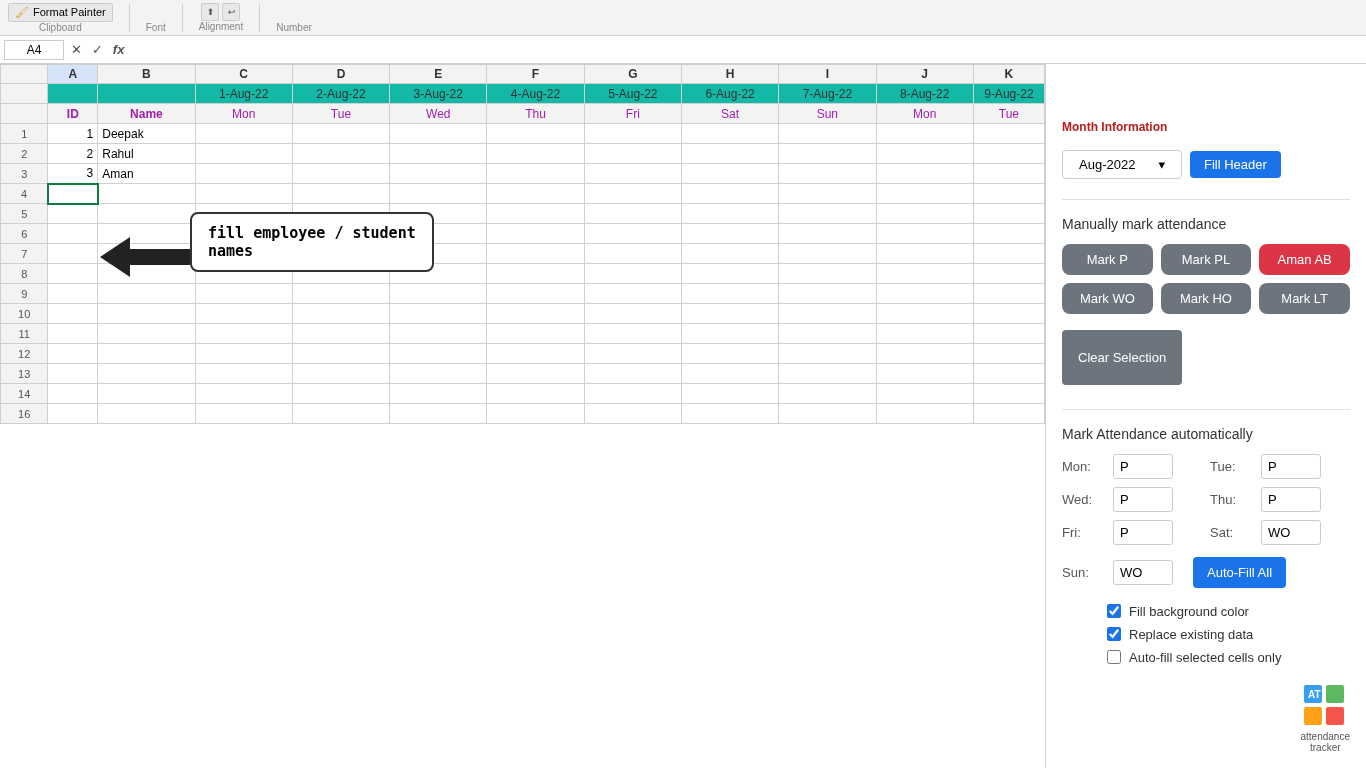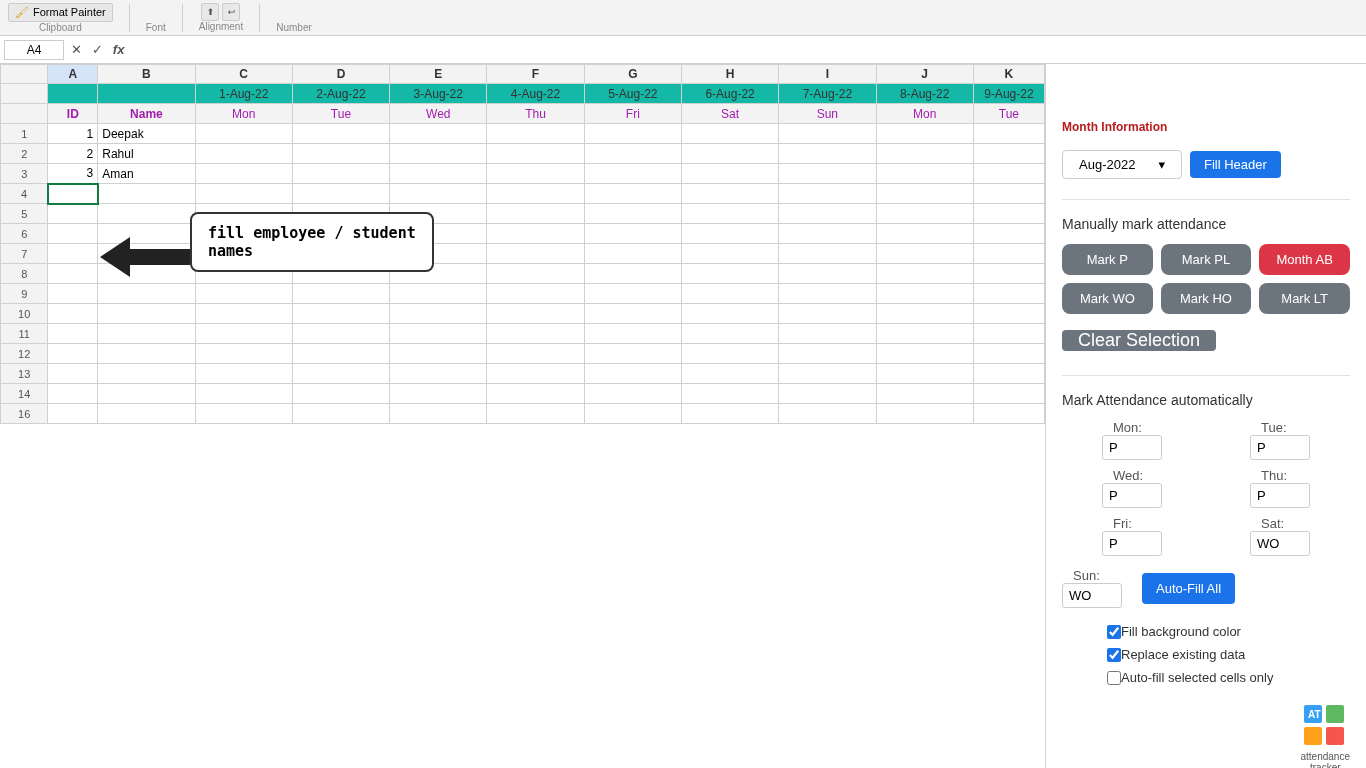--- a/index.html
+++ b/index.html
@@ -261,43 +261,42 @@
     .mark-btn-red {
       background: #dc3545;
       color: #fff;
     }
 
     .clear-selection-btn {
       background: #6c757d;
       color: #fff;
       border: none;
       border-radius: 4px;
-      padding: 0 16px;
-      font-size: 18px;
+      padding: 20px 16px;
+      font-size: 13px;
       font-weight: 500;
       cursor: pointer;
       margin-bottom: 24px;
     }
 
     .auto-mark-section {
       margin-bottom: 16px;
     }
 
     .day-grid {
       display: grid;
       grid-template-columns: 1fr 1fr;
       gap: 8px;
       margin-bottom: 12px;
     }
 
     .day-row {
       display: flex;
       align-items: center;
-      gap: 0;
-      flex-direction: column;
+      gap: 13px;
     }
 
     .day-label {
       font-size: 13px;
       color: #555;
       width: 38px;
     }
 
     .day-input {
       border: 1px solid #ccc;
@@ -321,21 +320,22 @@
 
     .sun-autofill-row {
       display: flex;
       align-items: center;
       gap: 8px;
       margin-bottom: 12px;
     }
 
     .checkbox-row {
       display: flex;
-      align-items: flex-end;
+      align-items: flex-start;
+      gap: 8px;
       margin-bottom: 8px;
       padding-left: 45px;
     }
     .checkbox-row input[type="checkbox"] {
       width: 14px;
       height: 14px;
       accent-color: #1a73e8;
     }
     .checkbox-label {
       font-size: 13px;
@@ -729,21 +729,21 @@
       <button class="fill-header-btn">Fill Header</button>
     </div>
 
     <div class="divider-line"></div>
 
     
     <div class="section-title">Manually mark attendance</div>
     <div class="mark-buttons-grid">
       <button class="mark-btn mark-btn-gray">Mark P</button>
       <button class="mark-btn mark-btn-gray">Mark PL</button>
-      <button class="mark-btn mark-btn-red">Month AB</button>
+      <button class="mark-btn mark-btn-red">Aman AB</button>
       <button class="mark-btn mark-btn-gray">Mark WO</button>
       <button class="mark-btn mark-btn-gray">Mark HO</button>
       <button class="mark-btn mark-btn-gray">Mark LT</button>
     </div>
 
     <button class="clear-selection-btn">Clear Selection</button>
 
     <div class="divider-line"></div>
 
     

